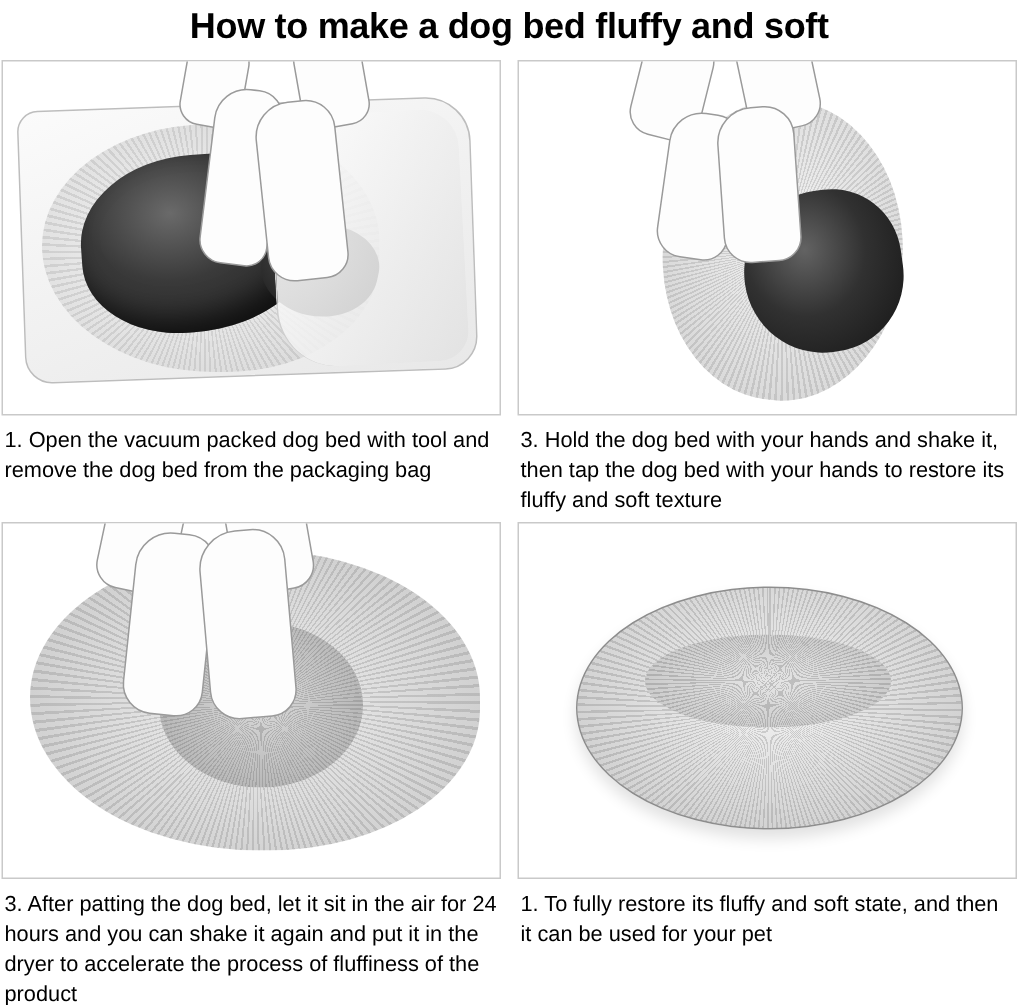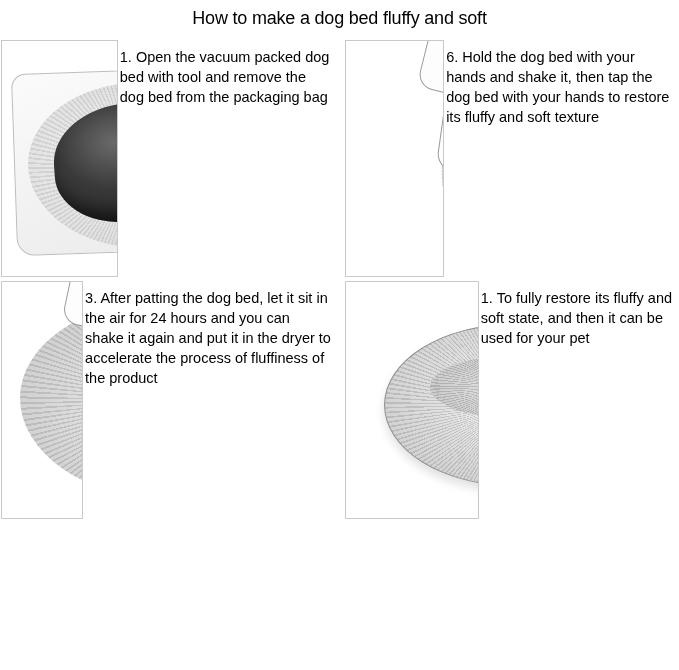--- a/index.html
+++ b/index.html
@@ -16,38 +16,38 @@
   }
   .page {
     position: relative;
     width: 679px;
     height: 670px;
     background: #ffffff;
     box-sizing: border-box;
   }
   .title {
     text-align: center;
-    font-size: 18px;
-    font-weight: normal;
+    font-size: 24px;
+    font-weight: bold;
     letter-spacing: -0.2px;
     line-height: 32px;
     padding: 2px 0 6px 0;
     color: #000;
   }
   .grid {
     display: grid;
     grid-template-columns: 333px 333px;
     grid-template-rows: auto auto;
     column-gap: 11px;
     row-gap: 4px;
     padding: 0 1px;
   }
   .cell {
     display: flex;
-    flex-direction: row;
+    flex-direction: column;
   }
   .figure {
     position: relative;
     width: 100%;
     height: 237px;
     border: 1px solid #c9c9c9;
     box-sizing: border-box;
     background: #fff;
     overflow: hidden;
   }
@@ -282,21 +282,21 @@
 
     <div class="cell">
       <div class="figure" id="p2">
         <div class="bed"></div>
         <div class="dark"></div>
         <div class="hand arm-a"></div>
         <div class="hand arm-b"></div>
         <div class="hand hand-a"></div>
         <div class="hand hand-b"></div>
       </div>
-      <div class="caption">6.  Hold the dog bed with your hands and shake it, then tap the dog bed with your hands to restore its fluffy and soft texture</div>
+      <div class="caption">3.  Hold the dog bed with your hands and shake it, then tap the dog bed with your hands to restore its fluffy and soft texture</div>
     </div>
 
     <div class="cell">
       <div class="figure tall" id="p3">
         <div class="bed"></div>
         <div class="center"></div>
         <div class="hand arm-a"></div>
         <div class="hand arm-b"></div>
         <div class="hand hand-a"></div>
         <div class="hand hand-b"></div>

